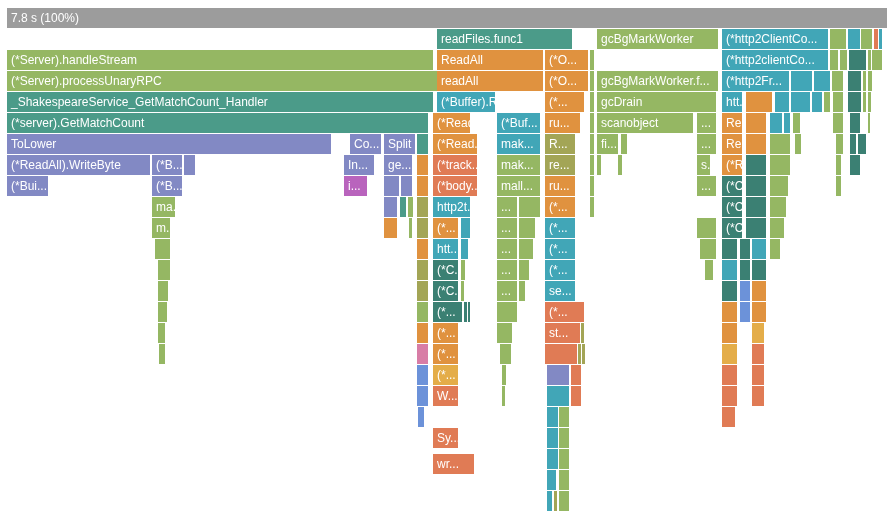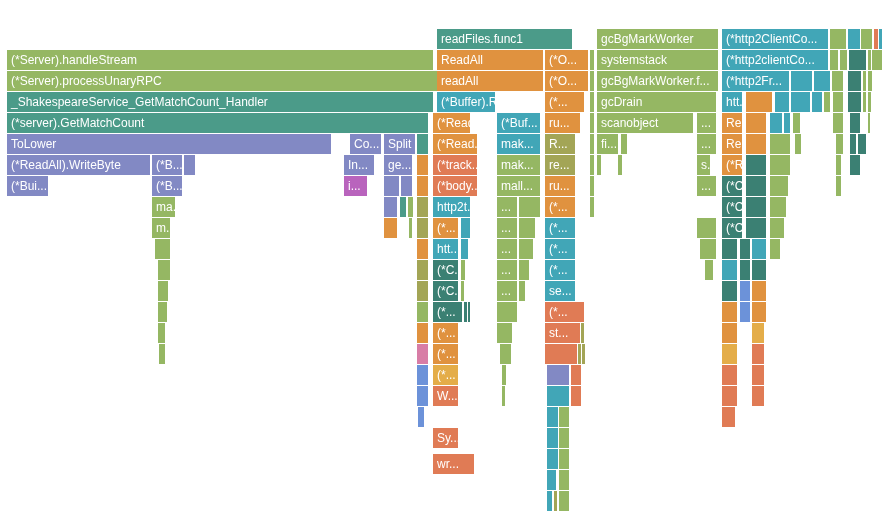--- a/index.html
+++ b/index.html
@@ -7,33 +7,33 @@
          font-family:"Liberation Sans", sans-serif;}
   .cell{position:absolute;height:20px;box-sizing:border-box;overflow:hidden;
         white-space:nowrap;color:#ffffff;font-size:12px;line-height:20px;
         padding-left:4px;border-radius:0;cursor:pointer;}
   .cell.nolabel{padding-left:0;}
 </style>
 </head>
 <body>
 
 <div id="stage">
+    <div class="cell" title="7.8 s (100%)" style="left: 7px; top: 8px; width: 880px; background: rgb(156, 156, 156);">7.8 s (100%)</div>
     <div class="cell" title="readFiles.func1" style="left: 437px; top: 29px; width: 135px; background: rgb(75, 155, 137);">readFiles.func1</div>
     <div class="cell" title="gcBgMarkWorker" style="left: 597px; top: 29px; width: 121px; background: rgb(149, 183, 99);">gcBgMarkWorker</div>
     <div class="cell" title="(*http2ClientCo..." style="left: 722px; top: 29px; width: 106px; background: rgb(65, 166, 183);">(*http2ClientCo...</div>
     <div class="cell nolabel" style="left: 830px; top: 29px; width: 16px; background: rgb(149, 183, 99);"></div>
     <div class="cell nolabel" style="left: 848px; top: 29px; width: 12px; background: rgb(65, 166, 183);"></div>
     <div class="cell nolabel" style="left: 861px; top: 29px; width: 11px; background: rgb(149, 183, 99);"></div>
     <div class="cell nolabel" style="left: 874px; top: 29px; width: 4px; background: rgb(224, 123, 85);"></div>
     <div class="cell nolabel" style="left: 879px; top: 29px; width: 3px; background: rgb(65, 166, 183);"></div>
     <div class="cell" title="(*Server).handleStream" style="left: 7px; top: 50px; width: 426px; background: rgb(149, 183, 99);">(*Server).handleStream</div>
     <div class="cell" title="ReadAll" style="left: 437px; top: 50px; width: 106px; background: rgb(224, 146, 63);">ReadAll</div>
     <div class="cell" title="(*O..." style="left: 545px; top: 50px; width: 43px; background: rgb(224, 146, 63);">(*O...</div>
     <div class="cell nolabel" style="left: 590px; top: 50px; width: 4px; background: rgb(149, 183, 99);"></div>
-    <div class="cell" title="systemstack" style="left: 597px; top: 50px; width: 121px; background: rgb(149, 183, 99);">systemstack</div>
     <div class="cell" title="(*http2clientCo..." style="left: 722px; top: 50px; width: 106px; background: rgb(65, 166, 183);">(*http2clientCo...</div>
     <div class="cell nolabel" style="left: 830px; top: 50px; width: 8px; background: rgb(149, 183, 99);"></div>
     <div class="cell nolabel" style="left: 840px; top: 50px; width: 7px; background: rgb(149, 183, 99);"></div>
     <div class="cell nolabel" style="left: 849px; top: 50px; width: 17px; background: rgb(59, 128, 115);"></div>
     <div class="cell nolabel" style="left: 868px; top: 50px; width: 3px; background: rgb(149, 183, 99);"></div>
     <div class="cell nolabel" style="left: 872px; top: 50px; width: 10px; background: rgb(149, 183, 99);"></div>
     <div class="cell" title="(*Server).processUnaryRPC" style="left: 7px; top: 71px; width: 441px; background: rgb(149, 183, 99);">(*Server).processUnaryRPC</div>
     <div class="cell" title="readAll" style="left: 437px; top: 71px; width: 106px; background: rgb(224, 146, 63);">readAll</div>
     <div class="cell" title="(*O..." style="left: 545px; top: 71px; width: 43px; background: rgb(224, 146, 63);">(*O...</div>
     <div class="cell nolabel" style="left: 590px; top: 71px; width: 4px; background: rgb(149, 183, 99);"></div>

